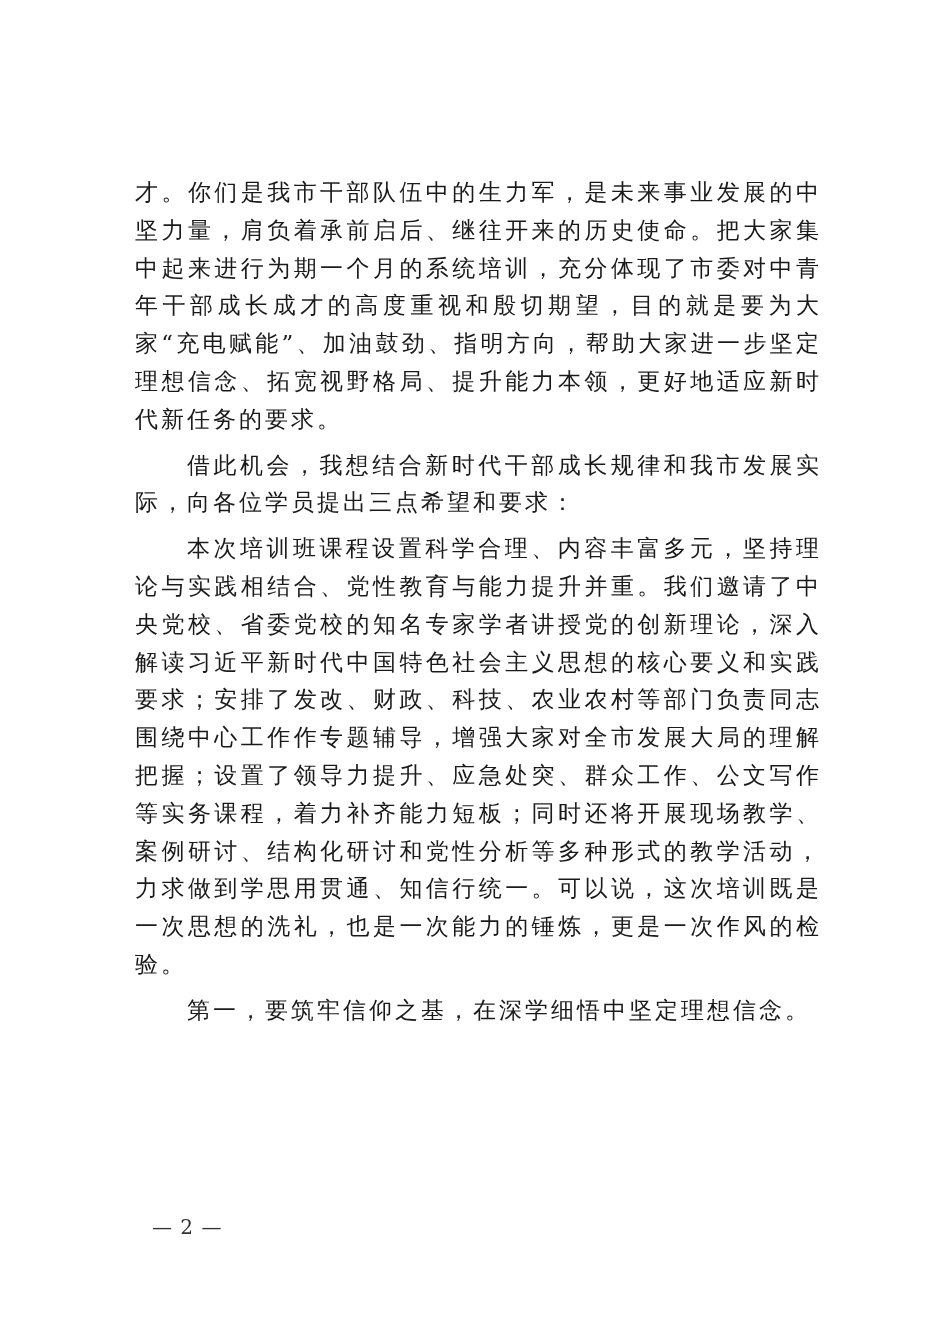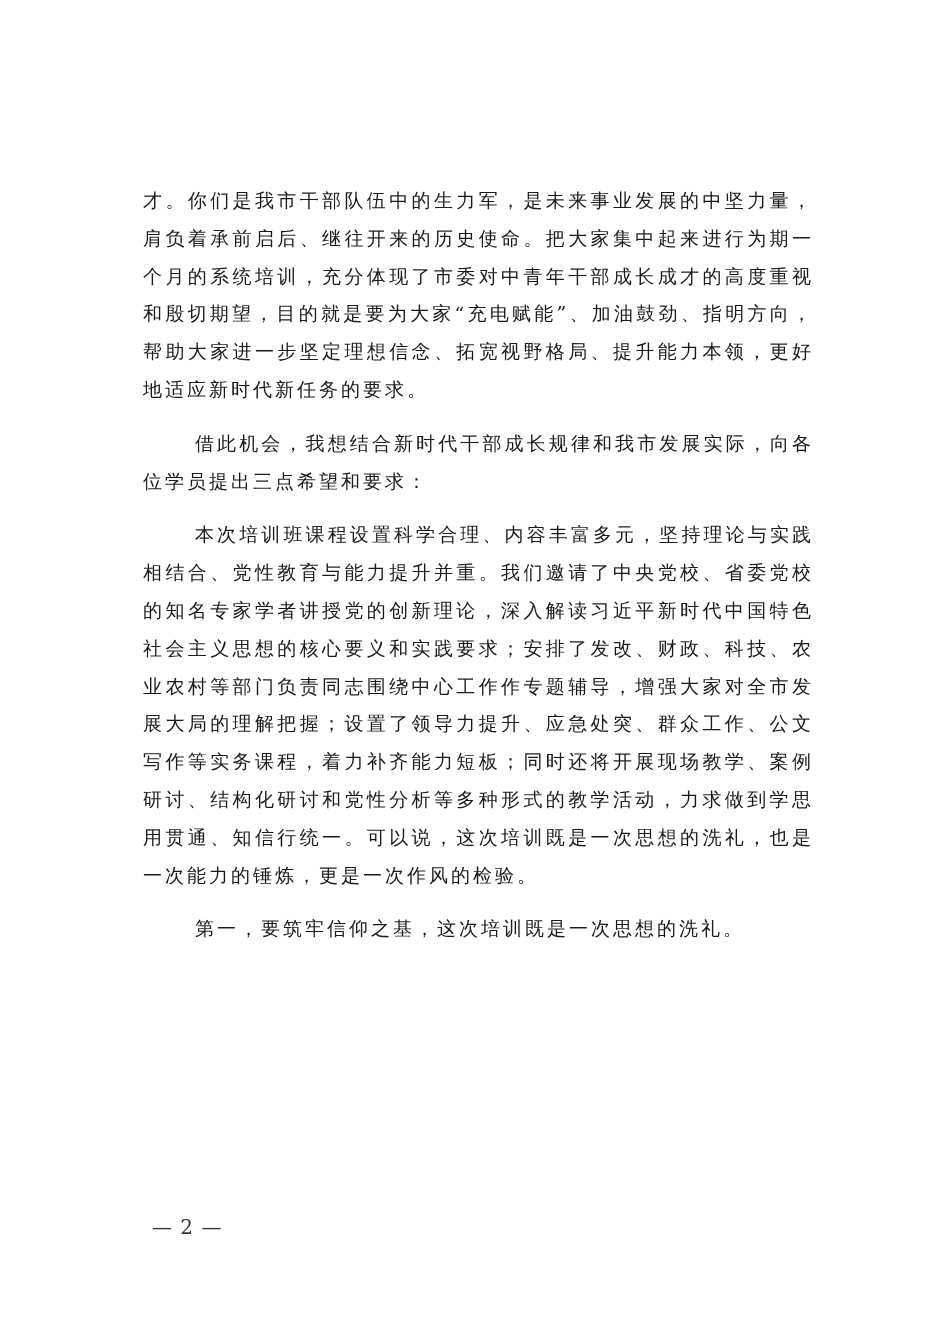--- a/index.html
+++ b/index.html
@@ -22,22 +22,22 @@
       height: 1344px;
       background: #ffffff;
     }
     .body-text {
       position: absolute;
       left: 127px;
       top: 166px;
       width: 703px;
     }
     .para {
-      margin: 16px;
-      font-size: 19px;
+      margin: 8px;
+      font-size: 23px;
       line-height: 37.8px;
       letter-spacing: 3px;
       text-align: justify;
       text-align-last: left;
       word-break: break-all;
       white-space: normal;
     }
     .para.indent {
       text-indent: 52px;
     }
@@ -52,16 +52,16 @@
     }
   </style>
 </head>
 <body>
 
 <div class="page">
   <div class="body-text">
     <p class="para">才。你们是我市干部队伍中的生力军，是未来事业发展的中坚力量，肩负着承前启后、继往开来的历史使命。把大家集中起来进行为期一个月的系统培训，充分体现了市委对中青年干部成长成才的高度重视和殷切期望，目的就是要为大家“充电赋能”、加油鼓劲、指明方向，帮助大家进一步坚定理想信念、拓宽视野格局、提升能力本领，更好地适应新时代新任务的要求。</p>
     <p class="para indent">借此机会，我想结合新时代干部成长规律和我市发展实际，向各位学员提出三点希望和要求：</p>
     <p class="para indent">本次培训班课程设置科学合理、内容丰富多元，坚持理论与实践相结合、党性教育与能力提升并重。我们邀请了中央党校、省委党校的知名专家学者讲授党的创新理论，深入解读习近平新时代中国特色社会主义思想的核心要义和实践要求；安排了发改、财政、科技、农业农村等部门负责同志围绕中心工作作专题辅导，增强大家对全市发展大局的理解把握；设置了领导力提升、应急处突、群众工作、公文写作等实务课程，着力补齐能力短板；同时还将开展现场教学、案例研讨、结构化研讨和党性分析等多种形式的教学活动，力求做到学思用贯通、知信行统一。可以说，这次培训既是一次思想的洗礼，也是一次能力的锤炼，更是一次作风的检验。</p>
-    <p class="para indent">第一，要筑牢信仰之基，这次培训既是一次思想的洗礼。</p>
+    <p class="para indent">第一，要筑牢信仰之基，在深学细悟中坚定理想信念。</p>
   </div>
   <div class="footer">— 2 —</div>
 </div>
 
 </body></html>

